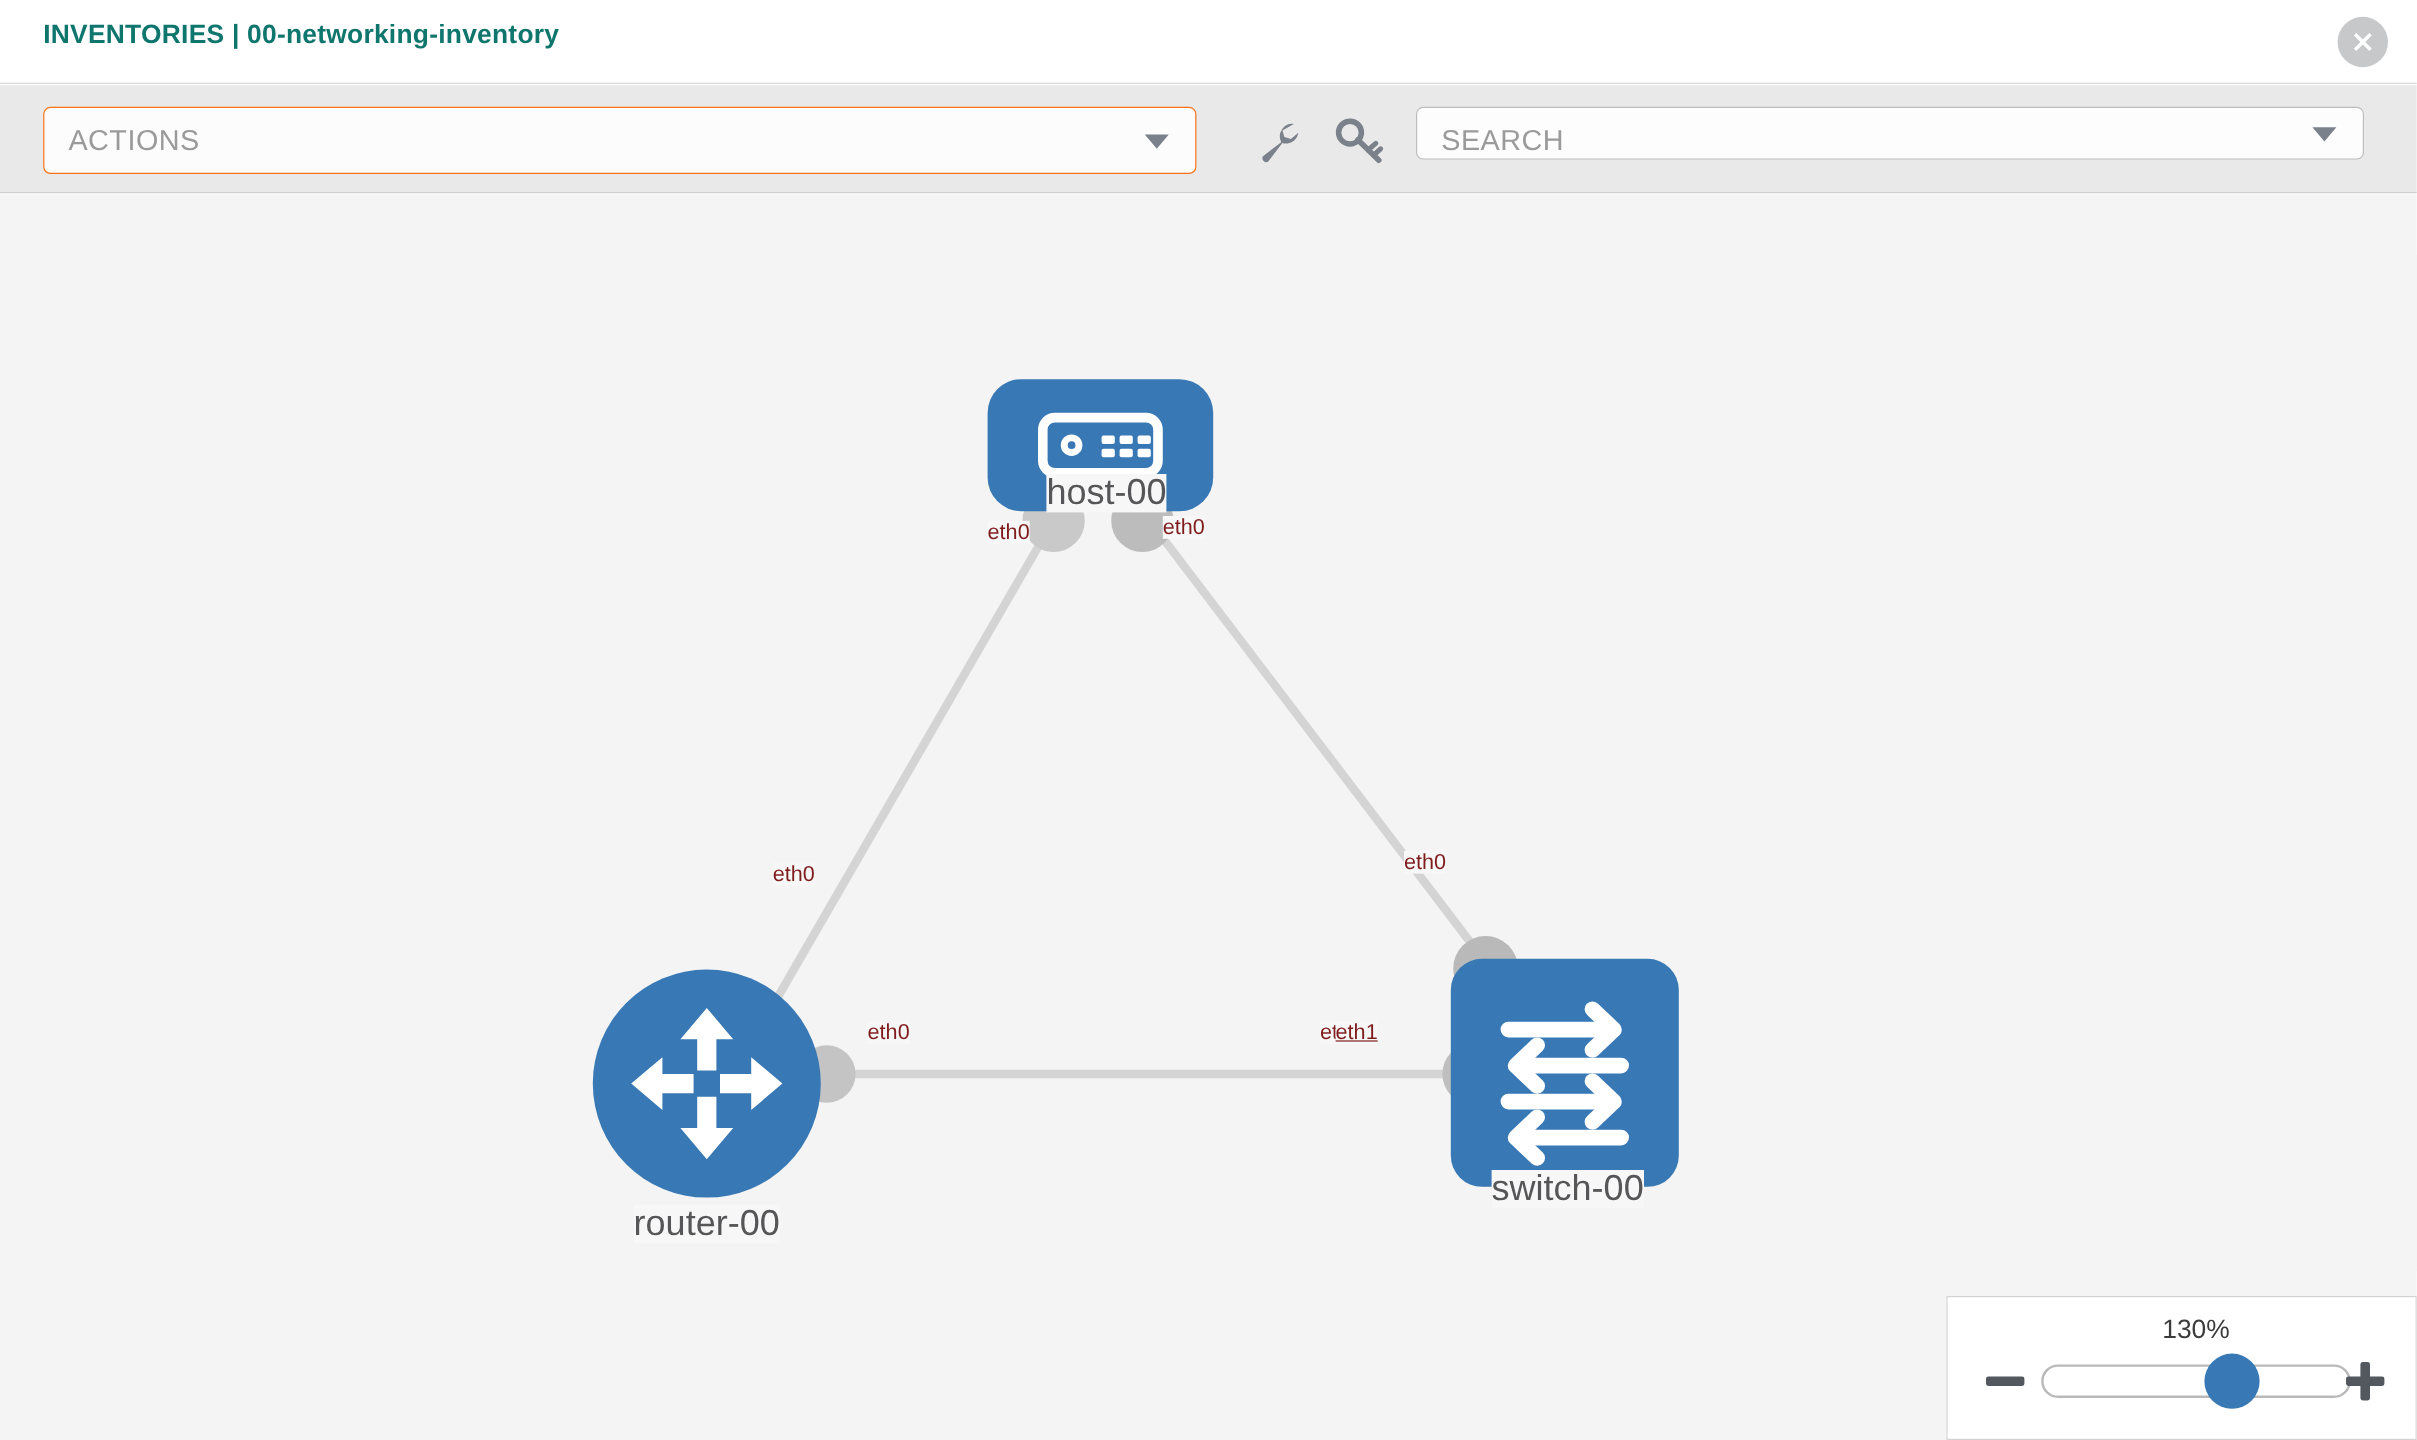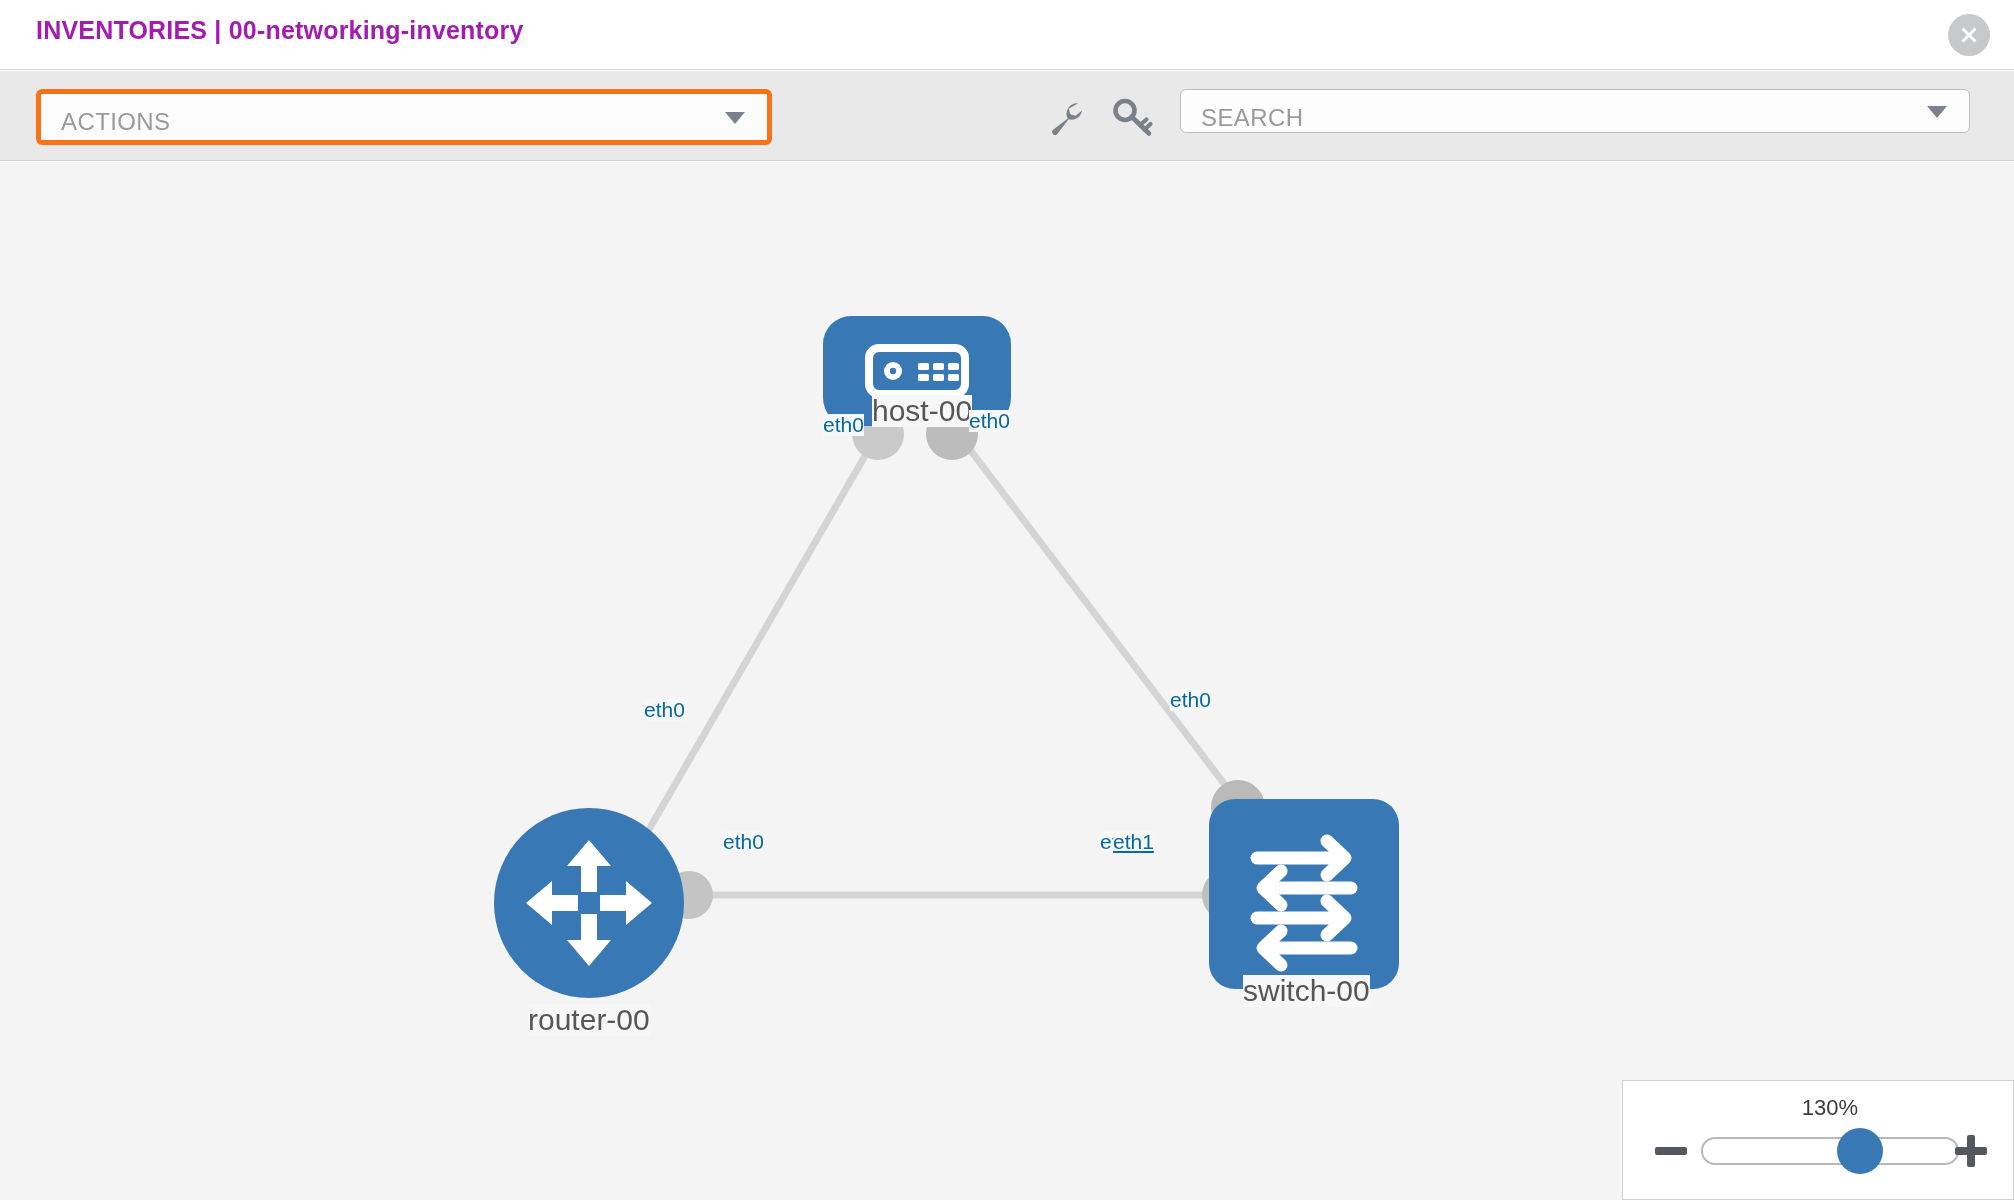--- a/index.html
+++ b/index.html
@@ -13,45 +13,45 @@
 
   
   .header {
     position: absolute; top: 0; left: 0;
     width: 2014px; height: 70px;
     background: #ffffff;
     border-bottom: 1px solid #d7d7d7;
   }
   .header-title {
     position: absolute; left: 36px; top: 16px;
-    font-size: 25px; font-weight: bold;
-    color: #a21caf; letter-spacing: 0.2px;
+    font-size: 22px; font-weight: bold;
+    color: #0f766e; letter-spacing: 0.2px;
     white-space: nowrap;
   }
   .close-btn {
     position: absolute; right: 24px; top: 14px;
     width: 42px; height: 42px; border-radius: 50%;
     background: #c6c8ca;
     display: flex; align-items: center; justify-content: center;
     cursor: pointer;
   }
   .close-btn svg { display: block; }
 
   
   .toolbar {
     position: absolute; top: 71px; left: 0;
     width: 2014px; height: 90px;
     background: #e9e9e9;
     border-bottom: 1px solid #cfcfcf;
   }
   .actions-select {
     position: absolute; left: 36px; top: 18px;
-    width: 736px; height: 56px;
+    width: 961px; height: 56px;
     background: #fcfcfc;
-    border: 5px solid #f97316; border-radius: 6px;
+    border: 1px solid #f97316; border-radius: 6px;
     cursor: pointer;
   }
   .actions-select .label {
     position: absolute; left: 20px; top: 14px;
     font-size: 24px; color: #9a9a9a; letter-spacing: 0.4px;
   }
   .caret {
     position: absolute; right: 22px; top: 50%;
     margin-top: -5px;
     width: 0; height: 0;
@@ -111,21 +111,21 @@
 
   
   .lbl {
     position: absolute;
     background: #f7f7f7;
     color: #59595b;
     white-space: nowrap;
     line-height: 1.05;
   }
   .lbl-name { font-size: 30px; color: #565658; }
-  .lbl-if   { font-size: 21px; color: #0369a1; }
+  .lbl-if   { font-size: 18px; color: #7f1d1d; margin-top: 20px; }
 
   
   .zoom-panel {
     position: absolute; left: 1622px; top: 1080px;
     width: 392px; height: 120px;
     background: #ffffff;
     border: 1px solid #d2d2d2;
   }
   .zoom-value {
     position: absolute; top: 14px; left: 12px; width: 100%;

